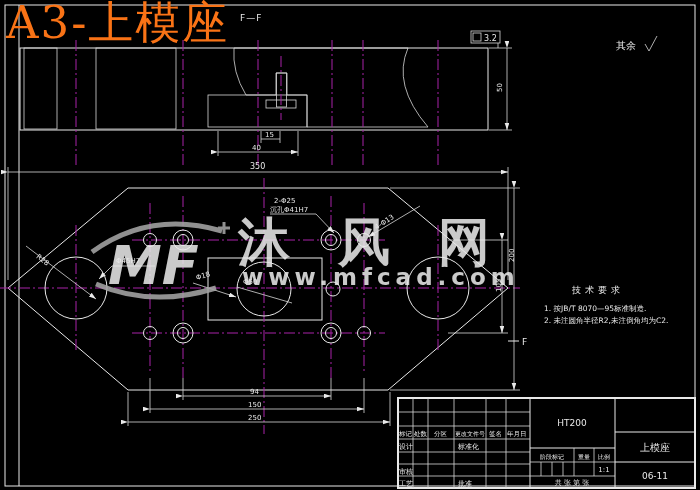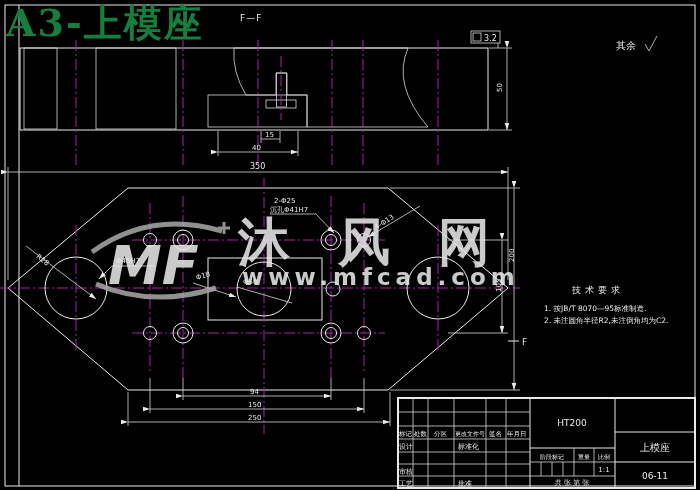--- a/index.html
+++ b/index.html
@@ -6,22 +6,22 @@
   body{width:700px;height:490px;position:relative;overflow:hidden;
        font-family:"DejaVu Sans",sans-serif;}
   #stage{position:absolute;left:0;top:0;width:700px;height:490px;}
   svg{display:block;}
   svg text{fill:#e9e9e9;font-family:"DejaVu Sans",sans-serif;}
   .cad-line{stroke:#e9e9e9;stroke-width:1;fill:none;}
   .thin{stroke:#d8d8d8;stroke-width:0.8;fill:none;}
   .center{stroke:#a823a8;stroke-width:1;fill:none;stroke-dasharray:11 3 2 3;}
   .dimtxt{font-size:8px;}
   .smalltxt{font-size:7px;}
-  #main-title{position:absolute;left:6px;top:0px;color:#15803d;
-      font-family:"DejaVu Serif",serif;font-weight:bold;font-size:38px;
+  #main-title{position:absolute;left:6px;top:0px;color:#f97316;
+      font-family:"DejaVu Serif",serif;font-weight:normal;font-size:45px;
       letter-spacing:2px;white-space:nowrap;line-height:46px;}
 </style>
 </head>
 <body>
 
 <div id="stage">
 <svg width="700" height="490" viewBox="0 0 700 490">
   <defs>
     <pattern id="hatch" patternUnits="userSpaceOnUse" width="6" height="6">
       <path d="M0,6 L6,0" stroke="#dcdcdc" stroke-width="0.7"></path>

